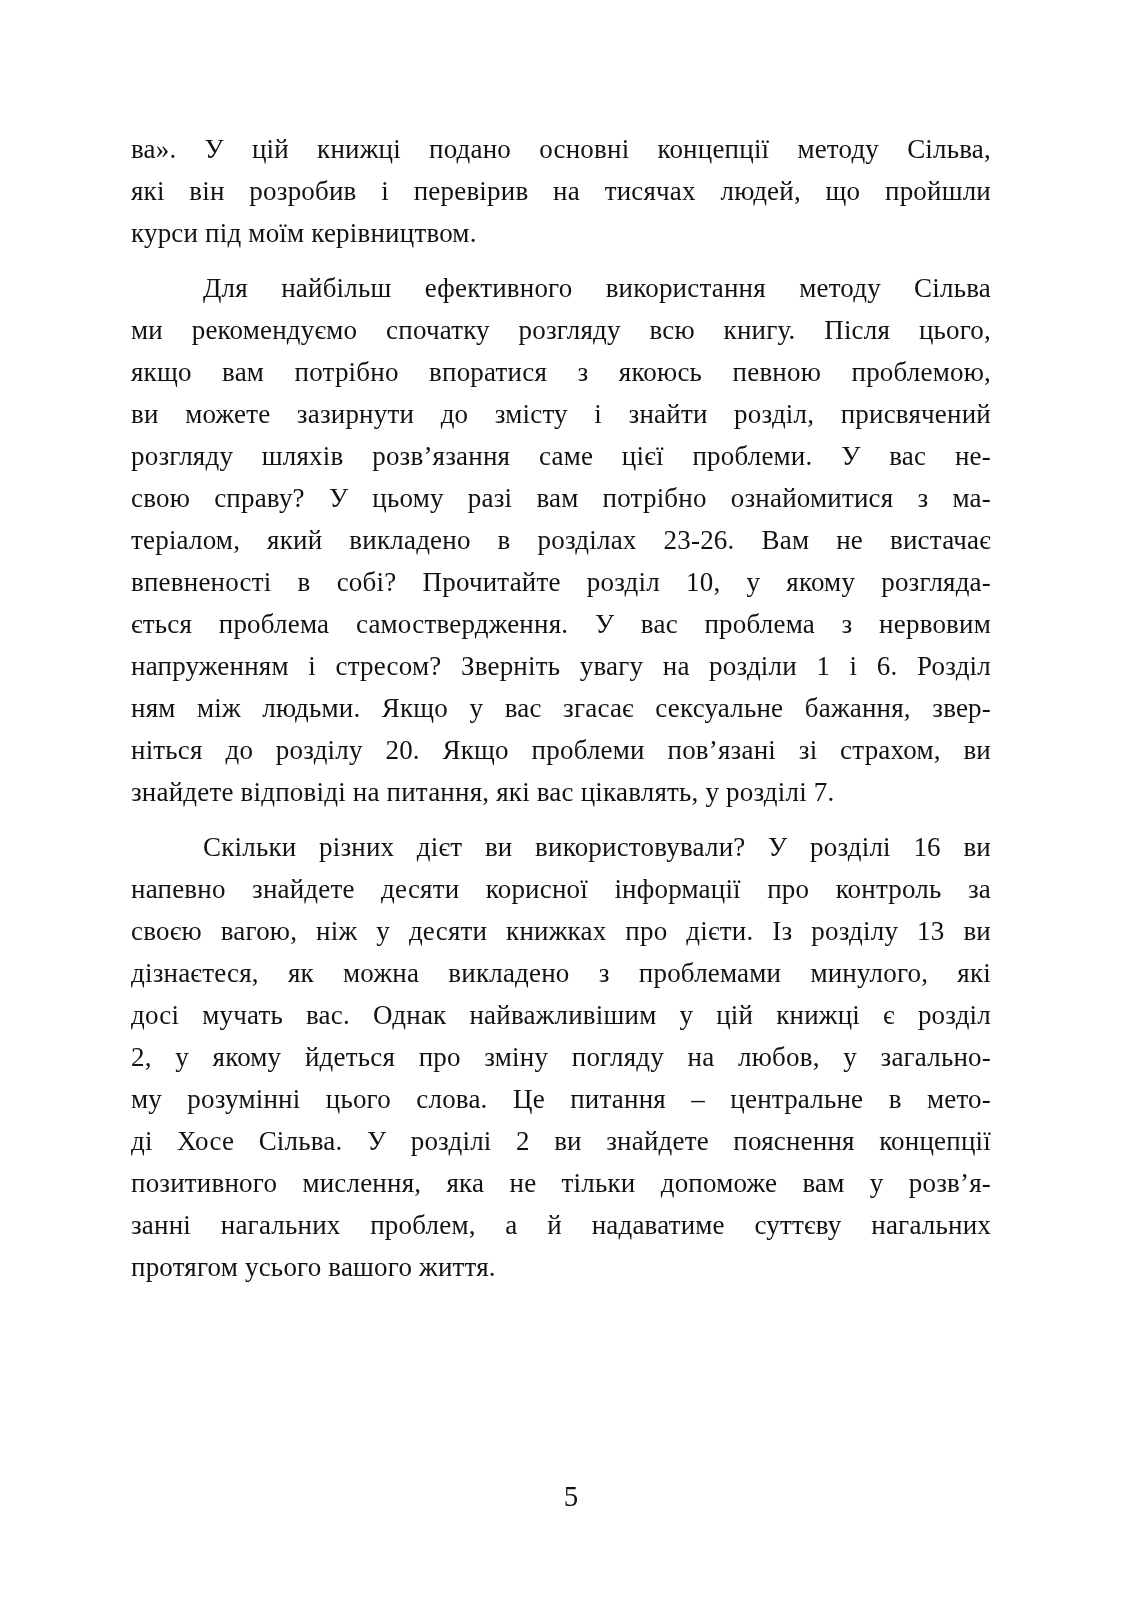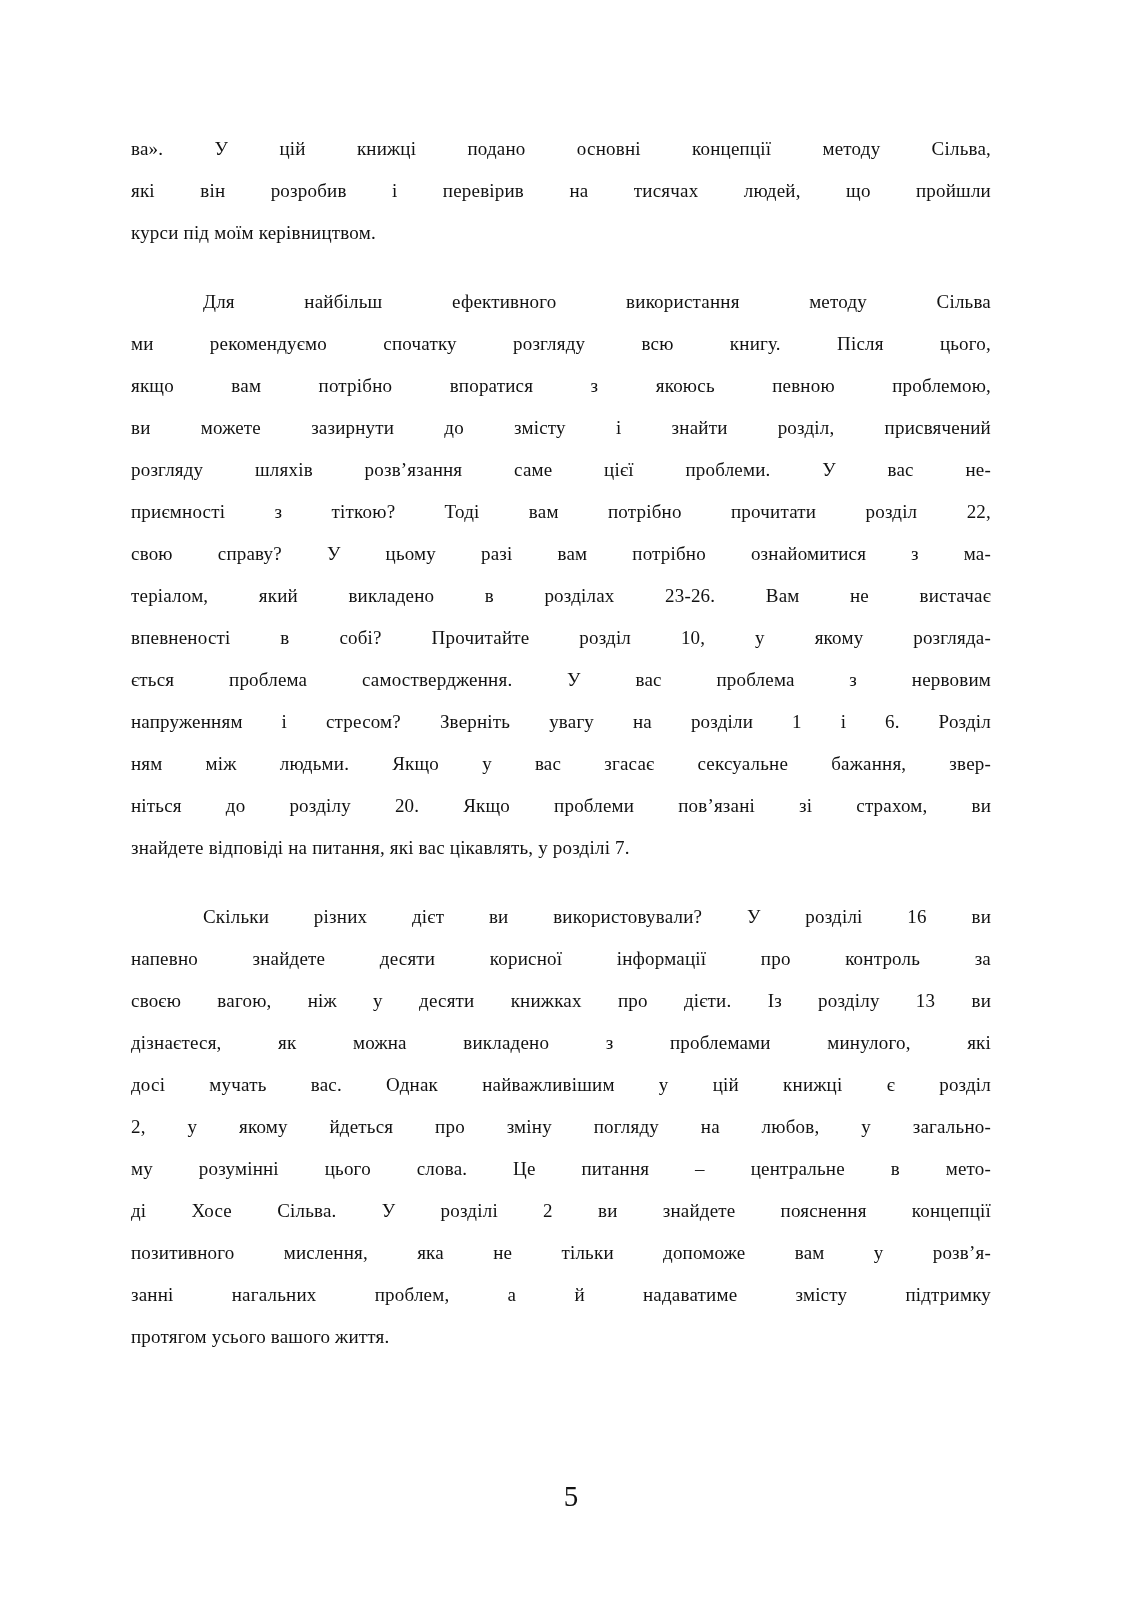--- a/index.html
+++ b/index.html
@@ -14,26 +14,26 @@
     background: #ffffff;
     font-family: "Liberation Serif", serif;
     color: #121212;
     overflow: hidden;
   }
   .text-block {
     position: absolute;
     left: 131px;
     top: 128px;
     width: 860px;
-    font-size: 19px;
+    font-size: 27px;
     line-height: 42px;
     letter-spacing: 0.2px;
   }
   .paragraph + .paragraph {
-    margin-top: 27px;
+    margin-top: 13px;
   }
   .line {
     text-align: justify;
     text-align-last: justify;
     white-space: normal;
   }
   .line.indent {
     padding-left: 72px;
   }
   .line.last {
@@ -58,38 +58,37 @@
         <div class="line">ва». У цій книжці подано основні концепції методу Сільва,</div>
         <div class="line">які він розробив і перевірив на тисячах людей, що пройшли</div>
         <div class="line last">курси під моїм керівництвом.</div>
       </div>
       <div class="paragraph">
         <div class="line indent">Для найбільш ефективного використання методу Сільва</div>
         <div class="line">ми рекомендуємо спочатку розгляду всю книгу. Після цього,</div>
         <div class="line">якщо вам потрібно впоратися з якоюсь певною проблемою,</div>
         <div class="line">ви можете зазирнути до змісту і знайти розділ, присвячений</div>
         <div class="line">розгляду шляхів розв’язання саме цієї проблеми. У вас не-</div>
-        <div class="line">приємності з тіткою? Тоді вам потрібно прочитати розділ 22,</div>
         <div class="line">свою справу? У цьому разі вам потрібно ознайомитися з ма-</div>
         <div class="line">теріалом, який викладено в розділах 23-26. Вам не вистачає</div>
         <div class="line">впевненості в собі? Прочитайте розділ 10, у якому розгляда-</div>
         <div class="line">ється проблема самоствердження. У вас проблема з нервовим</div>
         <div class="line">напруженням і стресом? Зверніть увагу на розділи 1 і 6. Розділ</div>
         <div class="line">ням між людьми. Якщо у вас згасає сексуальне бажання, звер-</div>
         <div class="line">ніться до розділу 20. Якщо проблеми пов’язані зі страхом, ви</div>
         <div class="line last">знайдете відповіді на питання, які вас цікавлять, у розділі 7.</div>
       </div>
       <div class="paragraph">
         <div class="line indent">Скільки різних дієт ви використовували? У розділі 16 ви</div>
         <div class="line">напевно знайдете десяти корисної інформації про контроль за</div>
         <div class="line">своєю вагою, ніж у десяти книжках про дієти. Із розділу 13 ви</div>
         <div class="line">дізнаєтеся, як можна викладено з проблемами минулого, які</div>
         <div class="line">досі мучать вас. Однак найважливішим у цій книжці є розділ</div>
         <div class="line">2, у якому йдеться про зміну погляду на любов, у загально-</div>
         <div class="line">му розумінні цього слова. Це питання – центральне в мето-</div>
         <div class="line">ді Хосе Сільва. У розділі 2 ви знайдете пояснення концепції</div>
         <div class="line">позитивного мислення, яка не тільки допоможе вам у розв’я-</div>
-        <div class="line">занні нагальних проблем, а й надаватиме змісту підтримку</div>
+        <div class="line">занні нагальних проблем, а й надаватиме суттєву нагальних</div>
         <div class="line last">протягом усього вашого життя.</div>
       </div>
     </div>
   <div class="page-number">5</div>
 </div>
 
 </body></html>

